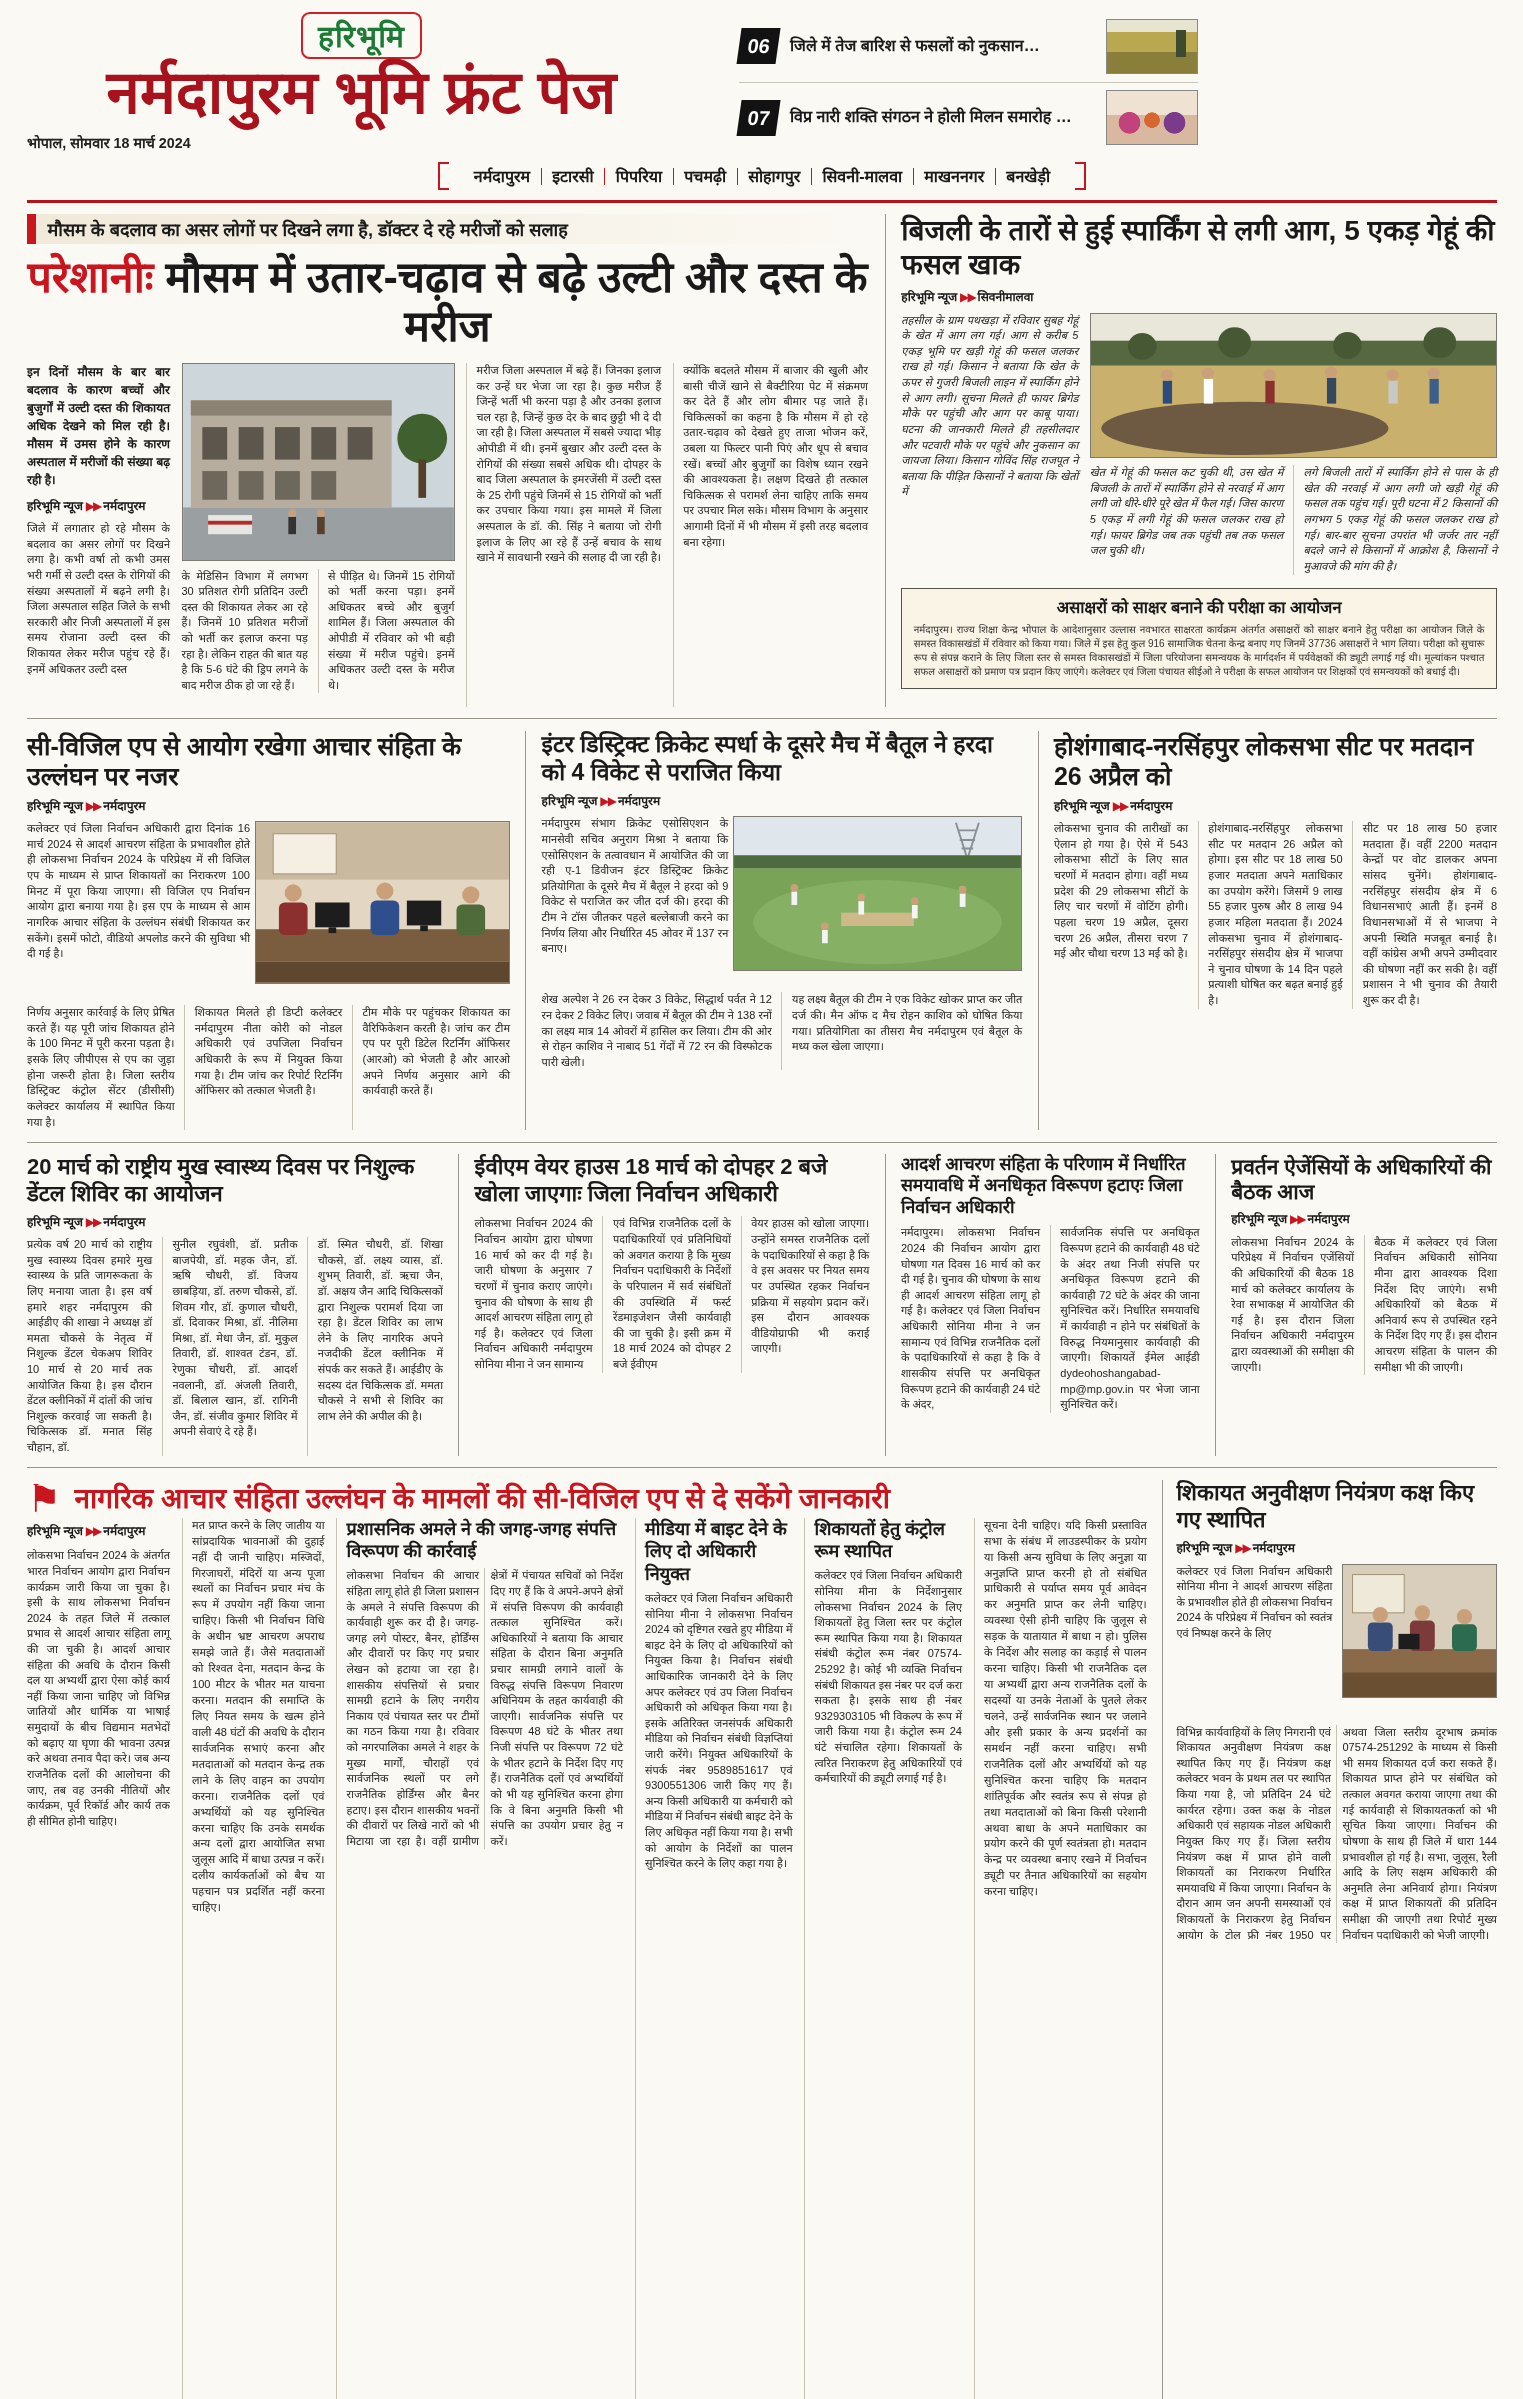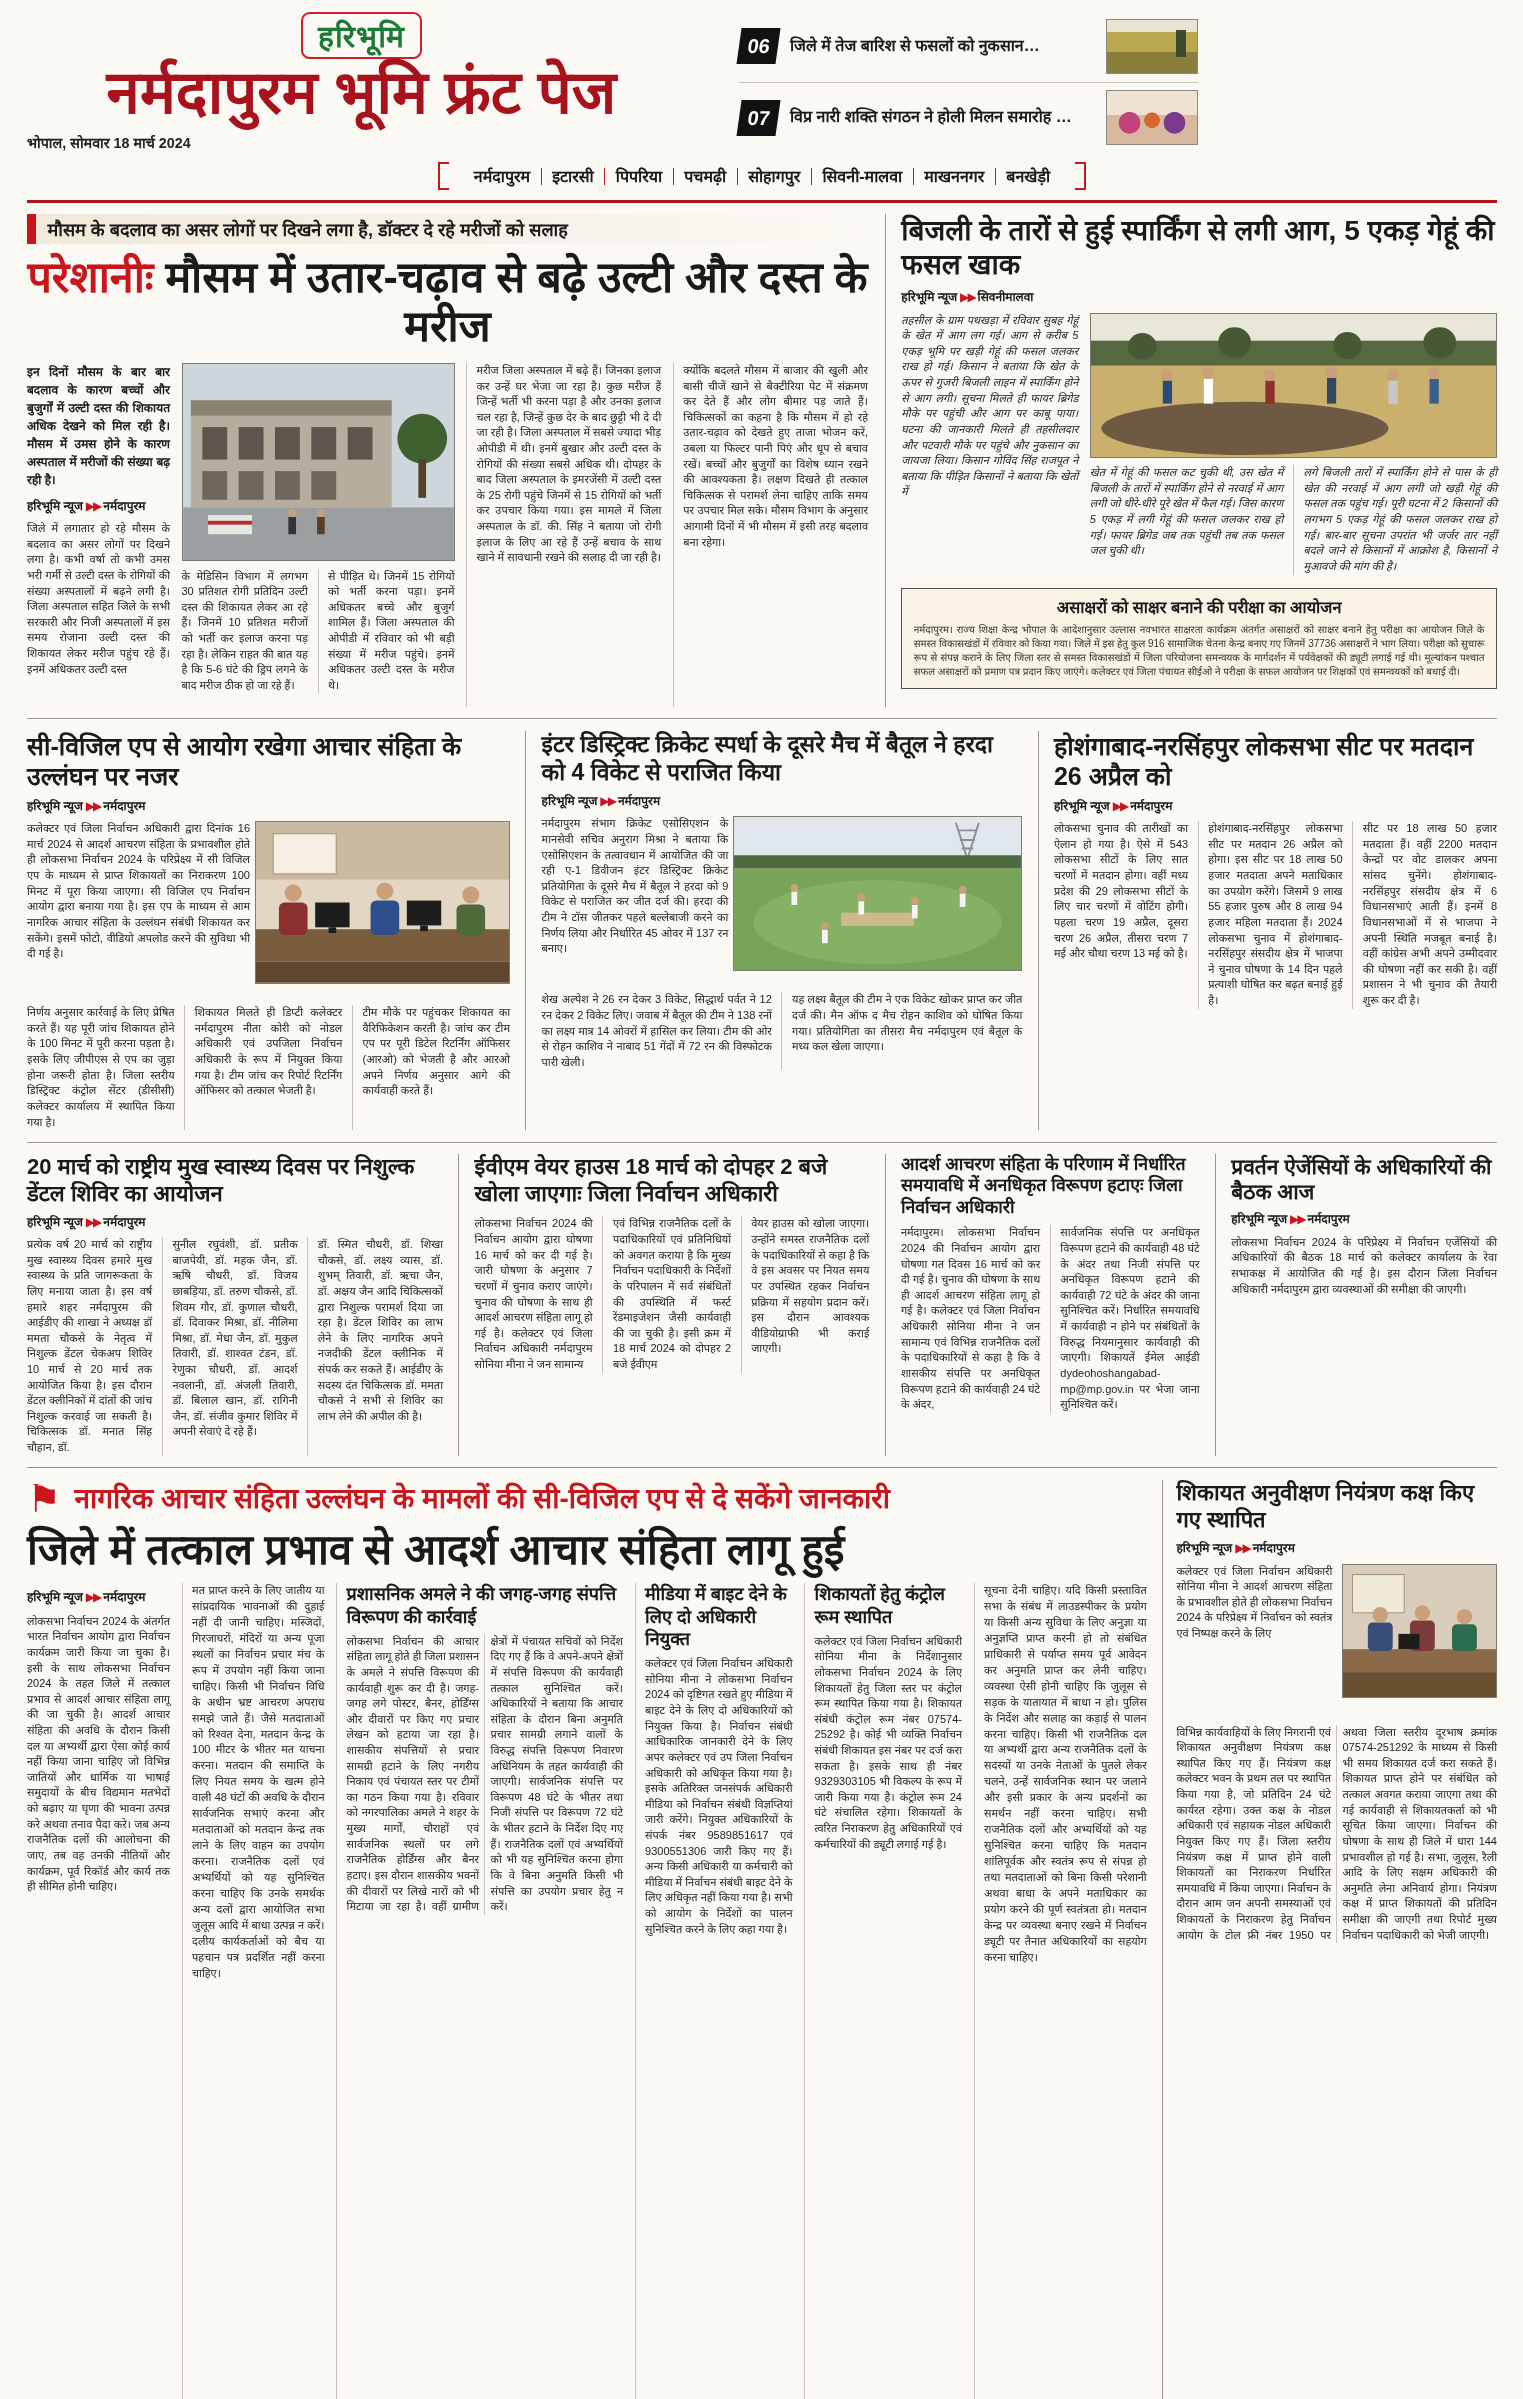--- a/index.html
+++ b/index.html
@@ -339,34 +339,34 @@
         <div class="col">नर्मदापुरम। लोकसभा निर्वाचन 2024 की निर्वाचन आयोग द्वारा घोषणा गत दिवस 16 मार्च को कर दी गई है। चुनाव की घोषणा के साथ ही आदर्श आचरण संहिता लागू हो गई है। कलेक्टर एवं जिला निर्वाचन अधिकारी सोनिया मीना ने जन सामान्य एवं विभिन्न राजनैतिक दलों के पदाधिकारियों से कहा है कि वे शासकीय संपत्ति पर अनधिकृत विरूपण हटाने की कार्यवाही 24 घंटे के अंदर,</div>
         <div class="col vcol">सार्वजनिक संपत्ति पर अनधिकृत विरूपण हटाने की कार्यवाही 48 घंटे के अंदर तथा निजी संपत्ति पर अनधिकृत विरूपण हटाने की कार्यवाही 72 घंटे के अंदर की जाना सुनिश्चित करें। निर्धारित समयावधि में कार्यवाही न होने पर संबंधितों के विरुद्ध नियमानुसार कार्यवाही की जाएगी। शिकायतें ईमेल आईडी dydeohoshangabad-mp@mp.gov.in पर भेजा जाना सुनिश्चित करें।</div>
       </div>
     </article>
 
     <article class="mid-story pv">
       <h3 class="h22">प्रवर्तन ऐजेंसियों के अधिकारियों की बैठक आज</h3>
       <div class="byline"><span>हरिभूमि न्यूज</span><span class="sep">▶▶</span><span>नर्मदापुरम</span></div>
       <div class="cols3">
         <div class="col">लोकसभा निर्वाचन 2024 के परिप्रेक्ष्य में निर्वाचन एजेंसियों की अधिकारियों की बैठक 18 मार्च को कलेक्टर कार्यालय के रेवा सभाकक्ष में आयोजित की गई है। इस दौरान जिला निर्वाचन अधिकारी नर्मदापुरम द्वारा व्यवस्थाओं की समीक्षा की जाएगी।</div>
+        <div class="col vcol">बैठक में कलेक्टर एवं जिला निर्वाचन अधिकारी सोनिया मीना द्वारा आवश्यक दिशा निर्देश दिए जाएंगे। सभी अधिकारियों को बैठक में अनिवार्य रूप से उपस्थित रहने के निर्देश दिए गए हैं। इस दौरान आचरण संहिता के पालन की समीक्षा भी की जाएगी।</div>
       </div>
     </article>
   </section>
 
   <div class="hrule"></div>
 
   <section class="bottom">
 
     <div class="bottom-left">
       <div class="banner">
         <span class="flag">⚑</span>
         <span class="btxt">नागरिक आचार संहिता उल्लंघन के मामलों की सी-विजिल एप से दे सकेंगे जानकारी</span>
       </div>
-      <h2 class="acs-headline">जिले में तत्काल प्रभाव से आदर्श आचार संहिता लागू हुई</h2>
       <div class="acs-cols">
         <div class="ac ac-c1">
           <div class="byline"><span>हरिभूमि न्यूज</span><span class="sep">▶▶</span><span>नर्मदापुरम</span></div>
           <div class="col">लोकसभा निर्वाचन 2024 के अंतर्गत भारत निर्वाचन आयोग द्वारा निर्वाचन कार्यक्रम जारी किया जा चुका है। इसी के साथ लोकसभा निर्वाचन 2024 के तहत जिले में तत्काल प्रभाव से आदर्श आचार संहिता लागू की जा चुकी है। आदर्श आचार संहिता की अवधि के दौरान किसी दल या अभ्यर्थी द्वारा ऐसा कोई कार्य नहीं किया जाना चाहिए जो विभिन्न जातियों और धार्मिक या भाषाई समुदायों के बीच विद्यमान मतभेदों को बढ़ाए या घृणा की भावना उत्पन्न करे अथवा तनाव पैदा करे। जब अन्य राजनैतिक दलों की आलोचना की जाए, तब वह उनकी नीतियों और कार्यक्रम, पूर्व रिकॉर्ड और कार्य तक ही सीमित होनी चाहिए।</div>
         </div>
         <div class="ac ac-c2 col vcol">मत प्राप्त करने के लिए जातीय या सांप्रदायिक भावनाओं की दुहाई नहीं दी जानी चाहिए। मस्जिदों, गिरजाघरों, मंदिरों या अन्य पूजा स्थलों का निर्वाचन प्रचार मंच के रूप में उपयोग नहीं किया जाना चाहिए। किसी भी निर्वाचन विधि के अधीन भ्रष्ट आचरण अपराध समझे जाते हैं। जैसे मतदाताओं को रिश्वत देना, मतदान केन्द्र के 100 मीटर के भीतर मत याचना करना। मतदान की समाप्ति के लिए नियत समय के खत्म होने वाली 48 घंटों की अवधि के दौरान सार्वजनिक सभाएं करना और मतदाताओं को मतदान केन्द्र तक लाने के लिए वाहन का उपयोग करना। राजनैतिक दलों एवं अभ्यर्थियों को यह सुनिश्चित करना चाहिए कि उनके समर्थक अन्य दलों द्वारा आयोजित सभा जुलूस आदि में बाधा उत्पन्न न करें। दलीय कार्यकर्ताओं को बैच या पहचान पत्र प्रदर्शित नहीं करना चाहिए।</div>
         <div class="ac sub sub1 vcol">
           <h4>प्रशासनिक अमले ने की जगह-जगह संपत्ति विरूपण की कार्रवाई</h4>
           <div class="col twocol">लोकसभा निर्वाचन की आचार संहिता लागू होते ही जिला प्रशासन के अमले ने संपत्ति विरूपण की कार्यवाही शुरू कर दी है। जगह-जगह लगे पोस्टर, बैनर, होर्डिंग्स और दीवारों पर किए गए प्रचार लेखन को हटाया जा रहा है। शासकीय संपत्तियों से प्रचार सामग्री हटाने के लिए नगरीय निकाय एवं पंचायत स्तर पर टीमों का गठन किया गया है। रविवार को नगरपालिका अमले ने शहर के मुख्य मार्गों, चौराहों एवं सार्वजनिक स्थलों पर लगे राजनैतिक होर्डिंग्स और बैनर हटाए। इस दौरान शासकीय भवनों की दीवारों पर लिखे नारों को भी मिटाया जा रहा है। वहीं ग्रामीण क्षेत्रों में पंचायत सचिवों को निर्देश दिए गए हैं कि वे अपने-अपने क्षेत्रों में संपत्ति विरूपण की कार्यवाही तत्काल सुनिश्चित करें। अधिकारियों ने बताया कि आचार संहिता के दौरान बिना अनुमति प्रचार सामग्री लगाने वालों के विरुद्ध संपत्ति विरूपण निवारण अधिनियम के तहत कार्यवाही की जाएगी। सार्वजनिक संपत्ति पर विरूपण 48 घंटे के भीतर तथा निजी संपत्ति पर विरूपण 72 घंटे के भीतर हटाने के निर्देश दिए गए हैं। राजनैतिक दलों एवं अभ्यर्थियों को भी यह सुनिश्चित करना होगा कि वे बिना अनुमति किसी भी संपत्ति का उपयोग प्रचार हेतु न करें।</div>
         </div>

